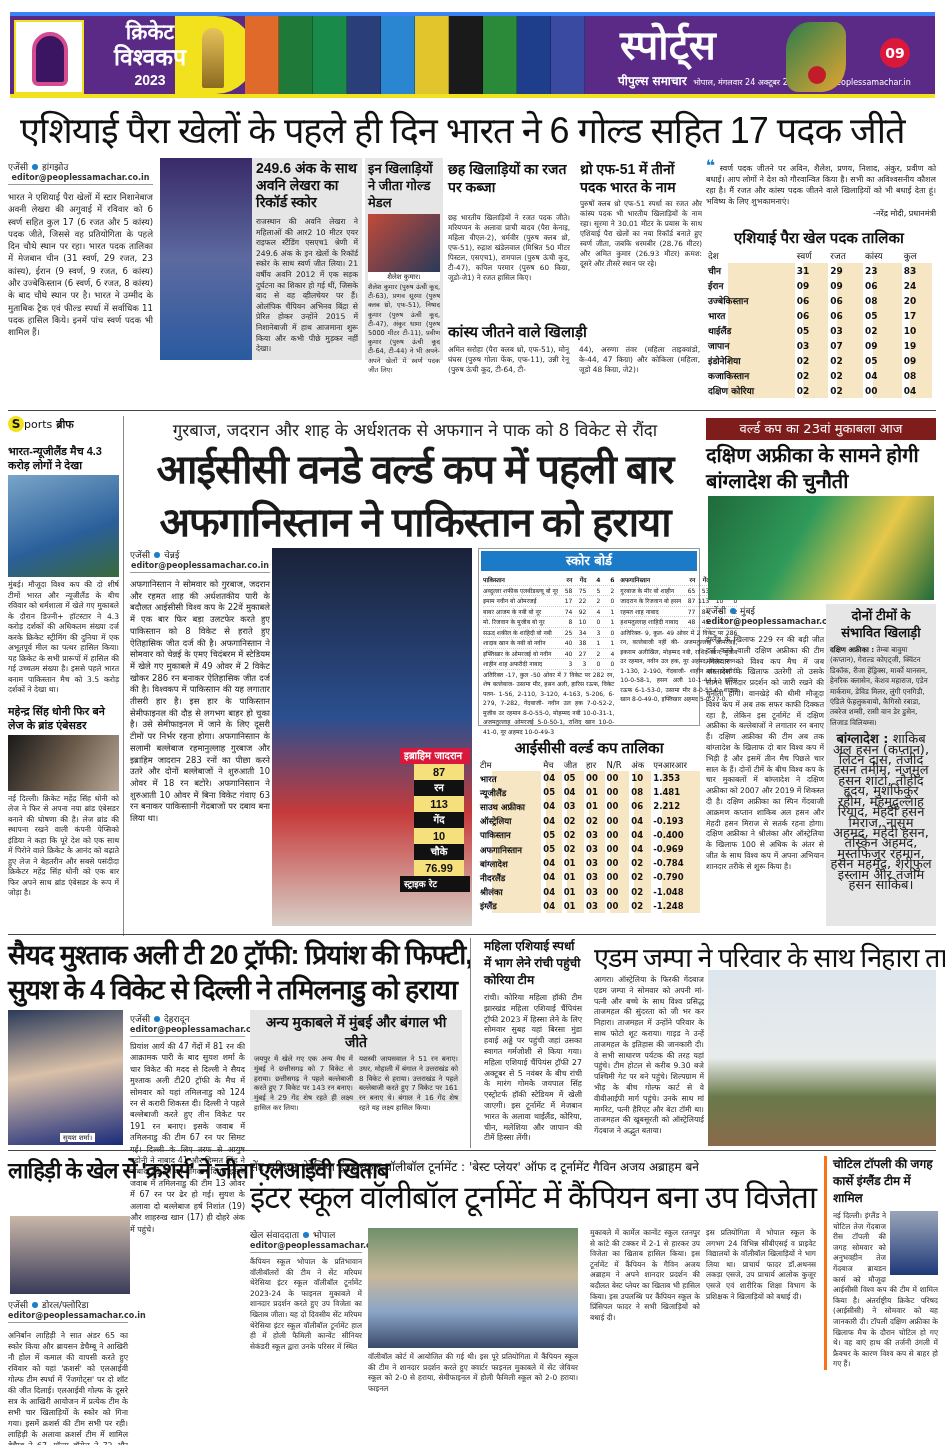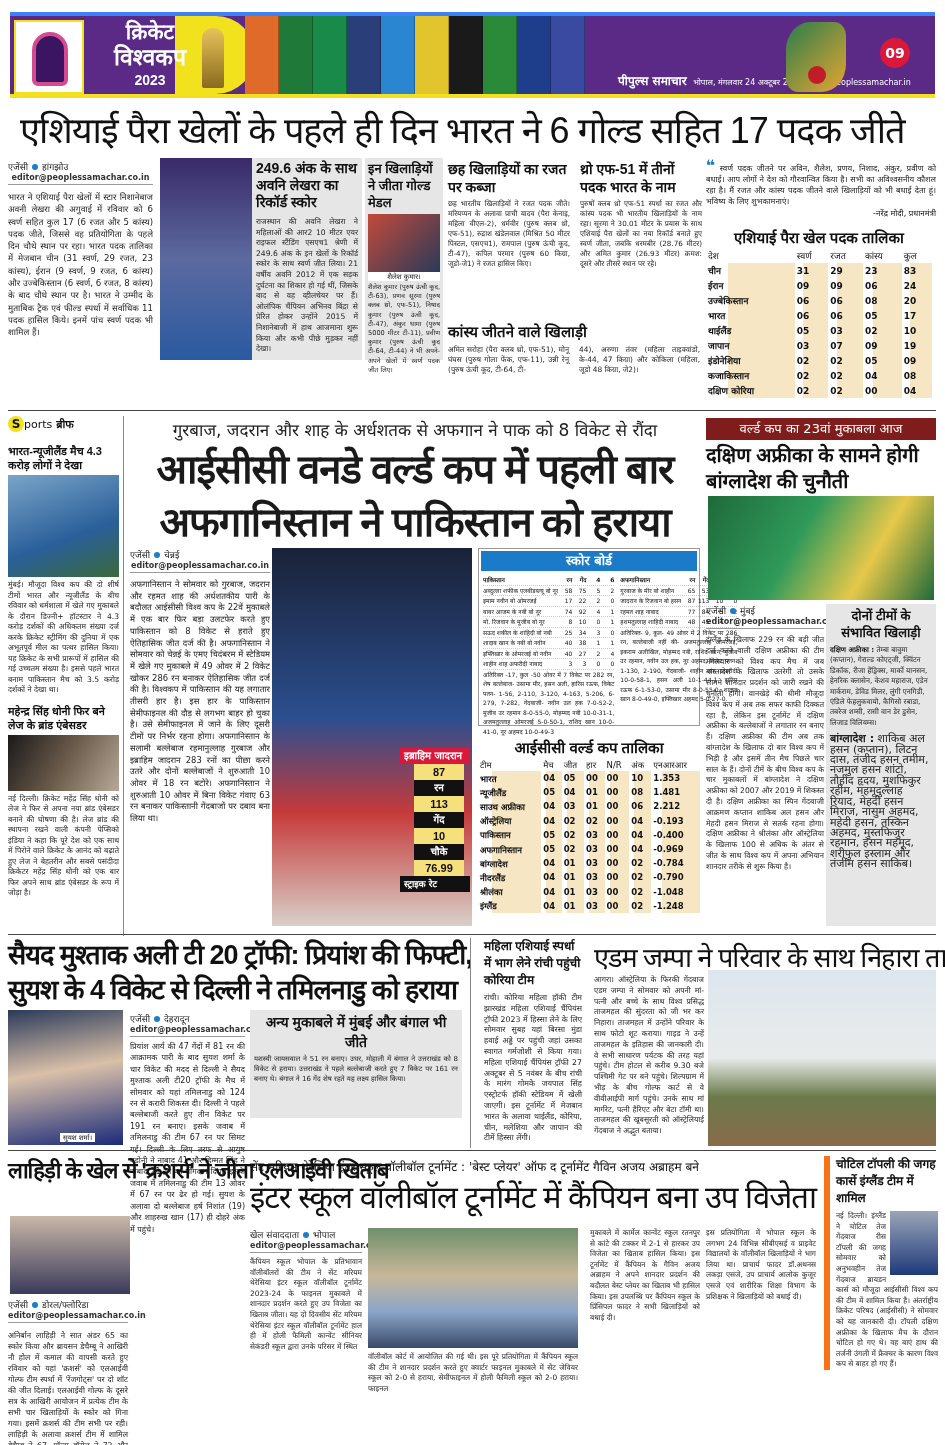--- a/index.html
+++ b/index.html
@@ -79,20 +79,21 @@
     <span style="background:#1f7a3a"></span>
     <span style="background:#1a8a4a"></span>
     <span style="background:#2a3f7a"></span>
     <span style="background:#2b86d1"></span>
     <span style="background:#e2c52c"></span>
     <span style="background:#1a1a1a"></span>
     <span style="background:#2a8a3a"></span>
     <span style="background:#1e3d8a"></span>
     <span style="background:#3a4aa0"></span>
   </div>
+  <div class="abs sports-word">स्पोर्ट्स</div>
   <div class="abs paper-line">
     <b>पीपुल्स समाचार</b>
     <span>भोपाल, मंगलवार 24 अक्टूबर 2023</span>
     <span style="margin-left:4px">www.peoplessamachar.in</span>
   </div>
   <div class="abs batsman"></div>
   <div class="abs ball"></div>
   <div class="abs pageno">09</div>
 </div>
 
@@ -112,21 +113,21 @@
 
 <div class="abs box-gray" style="left:365px;top:158px;width:78px;height:202px;padding:2px 3px">
   <div class="h-sub" style="font-size:13px;line-height:17px">इन खिलाड़ियों ने जीता गोल्ड मेडल</div>
   <div class="photo" style="height:58px;margin-top:3px;background:linear-gradient(135deg,#c24a3a,#2a3a5a)"></div>
   <div style="font-size:7px;text-align:center;background:#fff">शैलेश कुमार।</div>
   <div class="body-text" style="font-size:6.6px;line-height:9.2px;margin-top:2px">शैलेश कुमार (पुरुष ऊंची कूद, टी-63), प्रणव सूरमा (पुरुष क्लब थ्रो, एफ-51), निषाद कुमार (पुरुष ऊंची कूद, टी-47), अंकुर धामा (पुरुष 5000 मीटर टी-11), प्रवीण कुमार (पुरुष ऊंची कूद टी-64, टी-44) ने भी अपने-अपने खेलों में स्वर्ण पदक जीत लिए।</div>
 </div>
 
 <div class="abs" style="left:448px;top:160px;width:122px;height:130px">
   <div class="h-sub" style="font-size:14px;line-height:18px">छह खिलाड़ियों का रजत पर कब्जा</div>
-  <div class="body-text" style="font-size:7.2px;line-height:10px;margin-top:3px">छह भारतीय खिलाड़ियों ने रजत पदक जीते। मरियप्पन के अलावा प्राची यादव (पैरा केनाइ, महिला वीएल-2), धर्मवीर (पुरुष क्लब थ्रो, एफ-51), रुद्राश खंडेलवाल (मिश्रित 50 मीटर पिस्टल, एसएच1), रामपाल (पुरुष ऊंची कूद, टी-47), कपिल परमार (पुरुष 60 किग्रा, जूडो-जे1) ने रजत हासिल किए।</div>
+  <div class="body-text" style="font-size:7.2px;line-height:10px;margin-top:17px">छह भारतीय खिलाड़ियों ने रजत पदक जीते। मरियप्पन के अलावा प्राची यादव (पैरा केनाइ, महिला वीएल-2), धर्मवीर (पुरुष क्लब थ्रो, एफ-51), रुद्राश खंडेलवाल (मिश्रित 50 मीटर पिस्टल, एसएच1), रामपाल (पुरुष ऊंची कूद, टी-47), कपिल परमार (पुरुष 60 किग्रा, जूडो-जे1) ने रजत हासिल किए।</div>
 </div>
 
 <div class="abs" style="left:580px;top:160px;width:122px;height:130px">
   <div class="h-sub" style="font-size:14px;line-height:18px">थ्रो एफ-51 में तीनों पदक भारत के नाम</div>
   <div class="body-text" style="font-size:7.2px;line-height:10px;margin-top:3px">पुरुषों क्लब थ्रो एफ-51 स्पर्धा का रजत और कांस्य पदक भी भारतीय खिलाड़ियों के नाम रहा। सूरमा ने 30.01 मीटर के प्रयास के साथ एशियाई पैरा खेलों का नया रिकॉर्ड बनाते हुए स्वर्ण जीता, जबकि धरमबीर (28.76 मीटर) और अमित कुमार (26.93 मीटर) क्रमश: दूसरे और तीसरे स्थान पर रहे।</div>
 </div>
 
 <div class="abs" style="left:448px;top:322px;width:252px;height:60px">
   <div class="h-sub" style="font-size:15px">कांस्य जीतने वाले खिलाड़ी</div>
   <div style="display:flex;gap:10px;margin-top:3px">
@@ -483,37 +484,38 @@
 <div class="abs h-sub" style="left:706px;top:442px;width:230px;font-size:20px;line-height:26px;text-align:left">दक्षिण अफ्रीका के सामने होगी बांग्लादेश की चुनौती</div>
 <div class="abs photo" style="left:708px;top:496px;width:226px;height:104px;background:linear-gradient(120deg,#1f6a3a,#2f9a5a 40%,#e6c84a 70%,#1f6a3a)"></div>
 <div class="abs" style="left:706px;top:604px;width:118px">
   <div class="byline"><span>एजेंसी</span><span class="dot"></span><span>मुंबई</span></div>
   <div class="email">editor@peoplessamachar.co.in</div>
   <div class="body-text" style="font-size:7.6px;line-height:10.8px;margin-top:6px">इंग्लैंड के खिलाफ 229 रन की बड़ी जीत दर्ज करने वाली दक्षिण अफ्रीका की टीम मंगलवार को विश्व कप मैच में जब बांग्लादेश के खिलाफ उतरेगी तो उसके सामने शानदार प्रदर्शन को जारी रखने की चुनौती होगी। वानखेड़े की धीमी मौजूदा विश्व कप में अब तक सफर काफी दिक्कत रहा है, लेकिन इस टूर्नामेंट में दक्षिण अफ्रीका के बल्लेबाजों ने लगातार रन बनाए हैं। दक्षिण अफ्रीका की टीम अब तक बांग्लादेश के खिलाफ दो बार विश्व कप में भिड़ी है और इसमें तीन मैच पिछले चार साल के हैं। दोनों टीमें के बीच विश्व कप के चार मुकाबलों में बांग्लादेश ने दक्षिण अफ्रीका को 2007 और 2019 में शिकस्त दी है। दक्षिण अफ्रीका का स्पिन गेंदबाजी आक्रमण कप्तान शाकिब अल हसन और मेहदी हसन मिराज से सतर्क रहना होगा। दक्षिण अफ्रीका ने श्रीलंका और ऑस्ट्रेलिया के खिलाफ 100 से अधिक के अंतर से जीत के साथ विश्व कप में अपना अभियान शानदार तरीके से शुरू किया है।</div>
 </div>
 <div class="abs box-gray" style="left:826px;top:604px;width:110px;height:322px;padding:3px 4px">
   <div class="h-sub" style="text-align:center;font-size:13px;line-height:17px">दोनों टीमों के संभावित खिलाड़ी</div>
   <div class="body-text" style="font-size:7.2px;line-height:10.4px;margin-top:4px;text-align:left"><b>दक्षिण अफ्रीका :</b> <span>तेम्बा बावुमा (कप्तान), गेराल्ड कोएट्जी, क्विंटन डिकॉक, रीजा हेंड्रिक्स, मार्को यानसन, हेनरिक क्लासेन, केशव महाराज, एडेन मार्कराम, डेविड मिलर, लुंगी एनगिडी, एंडिले फेहलुकवायो, कैगिसो रबाडा, तबरेज शम्सी, रासी वान डेर डुसेन, लिजाड विलियम्स।</span></div>
-  <div class="body-text" style="font-size:11px;line-height:10.4px;margin-top:6px;text-align:left"><b>बांग्लादेश :</b> <span>शाकिब अल हसन (कप्तान), लिटन दास, तंजीद हसन तमीम, नजमुल हसन शांटो, तौहीद हृदय, मुशफिकुर रहीम, महमूदुल्लाह रियाद, मेहदी हसन मिराज, नासुम अहमद, महेदी हसन, तस्किन अहमद, मुस्तफिजुर रहमान, हसन महमूद, शरीफुल इस्लाम और तंजीम हसन साकिब।</span></div>
+  <div class="body-text" style="font-size:13px;line-height:10.4px;margin-top:6px;text-align:center"><b>बांग्लादेश :</b> <span>शाकिब अल हसन (कप्तान), लिटन दास, तंजीद हसन तमीम, नजमुल हसन शांटो, तौहीद हृदय, मुशफिकुर रहीम, महमूदुल्लाह रियाद, मेहदी हसन मिराज, नासुम अहमद, महेदी हसन, तस्किन अहमद, मुस्तफिजुर रहमान, हसन महमूद, शरीफुल इस्लाम और तंजीम हसन साकिब।</span></div>
 </div>
 
 <div class="abs hr" style="left:8px;top:934px;width:928px"></div>
 
 <div class="abs h-med" style="left:8px;top:938px;width:455px;white-space:nowrap">सैयद मुश्ताक अली टी 20 ट्रॉफी: प्रियांश की फिफ्टी,</div>
 <div class="abs h-med" style="left:8px;top:973px;width:455px;white-space:nowrap">सुयश के 4 विकेट से दिल्ली ने तमिलनाडु को हराया</div>
 <div class="abs photo" style="left:8px;top:1010px;width:115px;height:135px;background:linear-gradient(170deg,#2a3a5a,#d9c0a8 45%,#1a2a7a)"></div>
 <div class="abs" style="left:60px;top:1133px;font-size:7px;background:#fff;padding:0 3px">सुयश शर्मा।</div>
 <div class="abs" style="left:130px;top:1012px;width:115px">
   <div class="byline"><span>एजेंसी</span><span class="dot"></span><span>देहरादून</span></div>
   <div class="email">editor@peoplessamachar.co.in</div>
   <div class="body-text" style="font-size:8px;line-height:11.4px;margin-top:4px">प्रियांश आर्य की 47 गेंदों में 81 रन की आक्रामक पारी के बाद सुयश शर्मा के चार विकेट की मदद से दिल्ली ने सैयद मुश्ताक अली टी20 ट्रॉफी के मैच में सोमवार को यहां तमिलनाडु को 124 रन से करारी शिकस्त दी। दिल्ली ने पहले बल्लेबाजी करते हुए तीन विकेट पर 191 रन बनाए। इसके जवाब में तमिलनाडु की टीम 67 रन पर सिमट गई। दिल्ली के लिए तरफ से आयुष बडोनी ने नाबाद 41 और हिम्मत सिंह ने नाबाद 21 रन का योगदान दिया। इसके जवाब में तमिलनाडु की टीम 13 ओवर में 67 रन पर ढेर हो गई। सुयश के अलावा दो बल्लेबाज हर्ष निशांत (19) और शाहरुख खान (17) ही दोहरे अंक में पहुंचे।</div>
 </div>
-<div class="abs box-gray" style="left:250px;top:1010px;width:212px;height:108px;padding:2px 4px">
+<div class="abs box-gray" style="left:250px;top:1010px;width:212px;height:92px;padding:2px 4px">
   <div class="h-sub" style="font-size:14px;text-align:center">अन्य मुकाबले में मुंबई और बंगाल भी जीते</div>
   <div style="display:flex;gap:6px;margin-top:3px">
+    <div class="body-text" style="flex:1;font-size:7px;line-height:9.8px">जयपुर में खेले गए एक अन्य मैच में मुंबई ने छत्तीसगढ़ को 7 विकेट से हराया। छत्तीसगढ़ ने पहले बल्लेबाजी करते हुए 7 विकेट पर 143 रन बनाए। मुंबई ने 29 गेंद शेष रहते ही लक्ष्य हासिल कर लिया।</div>
     <div class="body-text" style="flex:1;font-size:7px;line-height:9.8px">यशस्वी जायसवाल ने 51 रन बनाए। उधर, मोहाली में बंगाल ने उत्तराखंड को 8 विकेट से हराया। उत्तराखंड ने पहले बल्लेबाजी करते हुए 7 विकेट पर 161 रन बनाए थे। बंगाल ने 16 गेंद शेष रहते यह लक्ष्य हासिल किया।</div>
   </div>
 </div>
 
 <div class="abs" style="left:470px;top:938px;width:112px;height:210px;border-left:1px solid #888;padding-left:13px">
   <div class="h-small" style="font-size:12px;line-height:17px">महिला एशियाई स्पर्धा में भाग लेने रांची पहुंची कोरिया टीम</div>
   <div class="body-text" style="font-size:7.8px;line-height:10.8px;margin-top:4px">रांची। कोरिया महिला हॉकी टीम झारखंड महिला एशियाई चैंपियंस ट्रॉफी 2023 में हिस्सा लेने के लिए सोमवार सुबह यहां बिरसा मुंडा हवाई अड्डे पर पहुंची जहां उसका स्वागत गर्मजोशी से किया गया। महिला एशियाई चैंपियंस ट्रॉफी 27 अक्टूबर से 5 नवंबर के बीच रांची के मारंग गोमके जयपाल सिंह एस्ट्रोटर्फ हॉकी स्टेडियम में खेली जाएगी। इस टूर्नामेंट में मेजबान भारत के अलावा थाईलैंड, कोरिया, चीन, मलेशिया और जापान की टीमें हिस्सा लेंगी।</div>
 </div>
 
 <div class="abs h-lg" style="left:594px;top:938px;width:345px;white-space:nowrap;font-size:27px">एडम जम्पा ने परिवार के साथ निहारा ताजमहल</div>
@@ -535,17 +537,17 @@
 <div class="abs" style="left:250px;top:1228px;width:112px">
   <div class="byline"><span>खेल संवाददाता</span><span class="dot"></span><span>भोपाल</span></div>
   <div class="email">editor@peoplessamachar.co.in</div>
   <div class="body-text" style="font-size:7.4px;line-height:10.6px;margin-top:4px">कैंपियन स्कूल भोपाल के प्रतिभावान वॉलीबॉलरों की टीम ने सेंट मरियम थेरेसिया इंटर स्कूल वॉलीबॉल टूर्नामेंट 2023-24 के फाइनल मुकाबले में शानदार प्रदर्शन करते हुए उप विजेता का खिताब जीता। यह दो दिवसीय सेंट मरियम थेरेसिया इंटर स्कूल वॉलीबॉल टूर्नामेंट हाल ही में होली फैमिली कान्वेंट सीनियर सेकंडरी स्कूल द्वारा उनके परिसर में स्थित</div>
 </div>
 <div class="abs photo" style="left:368px;top:1228px;width:210px;height:120px;background:linear-gradient(180deg,#6f8f6a,#c8b89a 40%,#8aa5c8 70%,#3a4a6a)"></div>
 <div class="abs body-text" style="left:368px;top:1352px;width:210px;font-size:7.4px;line-height:10.6px">वॉलीबॉल कोर्ट में आयोजित की गई थी। इस पूरे प्रतियोगिता में कैंपियन स्कूल की टीम ने शानदार प्रदर्शन करते हुए क्वार्टर फाइनल मुकाबले में सेंट जेवियर स्कूल को 2-0 से हराया, सेमीफाइनल में होली फैमिली स्कूल को 2-0 हराया। फाइनल</div>
 <div class="abs body-text" style="left:590px;top:1228px;width:110px;font-size:7.4px;line-height:10.6px">मुकाबले में कार्मेल कान्वेंट स्कूल रतनपुर से कांटे की टक्कर में 2-1 से हारकर उप विजेता का खिताब हासिल किया। इस टूर्नामेंट में कैंपियन के गैविन अजय अब्राहम ने अपने शानदार प्रदर्शन की बदौलत बेस्ट प्लेयर का खिताब भी हासिल किया। इस उपलब्धि पर कैंपियन स्कूल के प्रिंसिपल फादर ने सभी खिलाड़ियों को बधाई दी।</div>
 <div class="abs body-text" style="left:706px;top:1228px;width:110px;font-size:7.4px;line-height:10.6px">इस प्रतियोगिता में भोपाल स्कूल के लगभग 24 विभिन्न सीबीएसई व प्राइवेट विद्यालयों के वॉलीबॉल खिलाड़ियों ने भाग लिया था। प्राचार्य फादर डॉ.अथनस लकड़ा एसजे, उप प्राचार्य आलोक कुजूर एसजे एवं शारीरिक शिक्षा विभाग के प्रशिक्षक ने खिलाड़ियों को बधाई दी।</div>
 
-<div class="abs" style="left:824px;top:1156px;width:114px;border-left:6px solid #f97316;padding-left:6px">
+<div class="abs" style="left:824px;top:1156px;width:114px;border-left:3px solid #f97316;padding-left:6px">
   <div class="h-small" style="font-size:12px;line-height:17px">चोटिल टॉपली की जगह कार्से इंग्लैंड टीम में शामिल</div>
   <div class="photo" style="float:right;width:48px;height:64px;margin:4px 0 2px 4px;background:linear-gradient(180deg,#9aa5b8,#1f3a7a)"></div>
   <div class="body-text" style="font-size:7.4px;line-height:10.6px;margin-top:4px">नई दिल्ली। इंग्लैंड ने चोटिल तेज गेंदबाज रीस टॉपली की जगह सोमवार को अनुभवहीन तेज गेंदबाज ब्रायडन कार्स को मौजूदा आईसीसी विश्व कप की टीम में शामिल किया है। अंतर्राष्ट्रीय क्रिकेट परिषद (आईसीसी) ने सोमवार को यह जानकारी दी। टॉपली दक्षिण अफ्रीका के खिलाफ मैच के दौरान चोटिल हो गए थे। वह बाएं हाथ की तर्जनी उंगली में फ्रैक्चर के कारण विश्व कप से बाहर हो गए हैं।</div>
 </div>
 
 </body></html>

